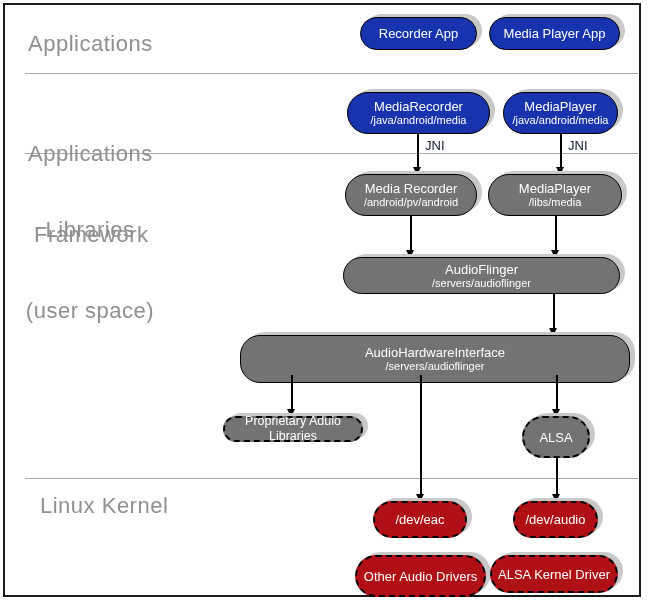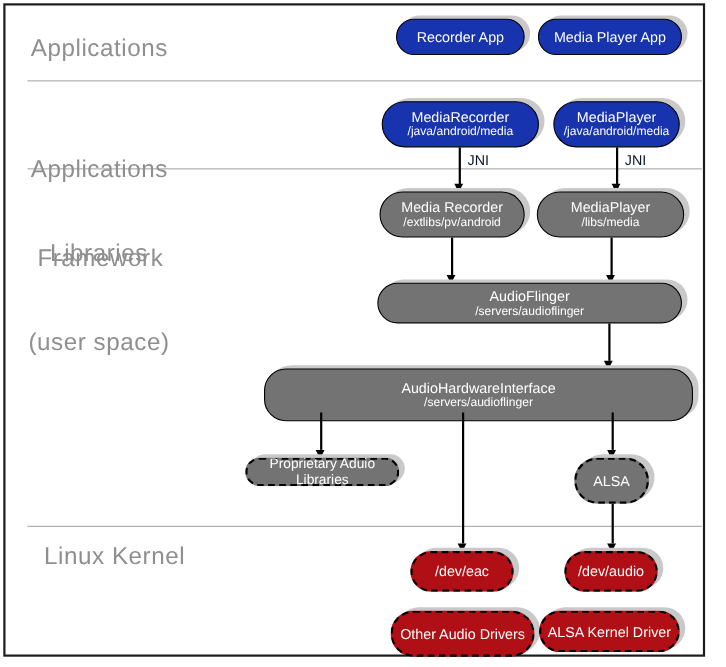--- a/index.html
+++ b/index.html
@@ -82,21 +82,21 @@
   <div class="vline" style="left:417px;top:134px;height:34px"></div>
   <div class="arrowhead" style="left:413px;top:167px"></div>
   <div class="edge-label" style="left:425px;top:138px">JNI</div>
 
   <div class="vline" style="left:560px;top:134px;height:34px"></div>
   <div class="arrowhead" style="left:556px;top:167px"></div>
   <div class="edge-label" style="left:568px;top:138px">JNI</div>
 
   <div class="pill green" style="left:345px;top:174px;width:132px;height:42px">
     <div class="title">Media Recorder</div>
-    <div class="subtitle">/extlibs/pv/android</div>
+    <div class="subtitle">/android/pv/android</div>
   </div>
   <div class="pill green" style="left:488px;top:174px;width:134px;height:42px">
     <div class="title">MediaPlayer</div>
     <div class="subtitle">/libs/media</div>
   </div>
 
   <div class="vline" style="left:410px;top:216px;height:34px"></div>
   <div class="arrowhead" style="left:406px;top:250px"></div>
   <div class="vline" style="left:555px;top:216px;height:34px"></div>
   <div class="arrowhead" style="left:551px;top:250px"></div>

